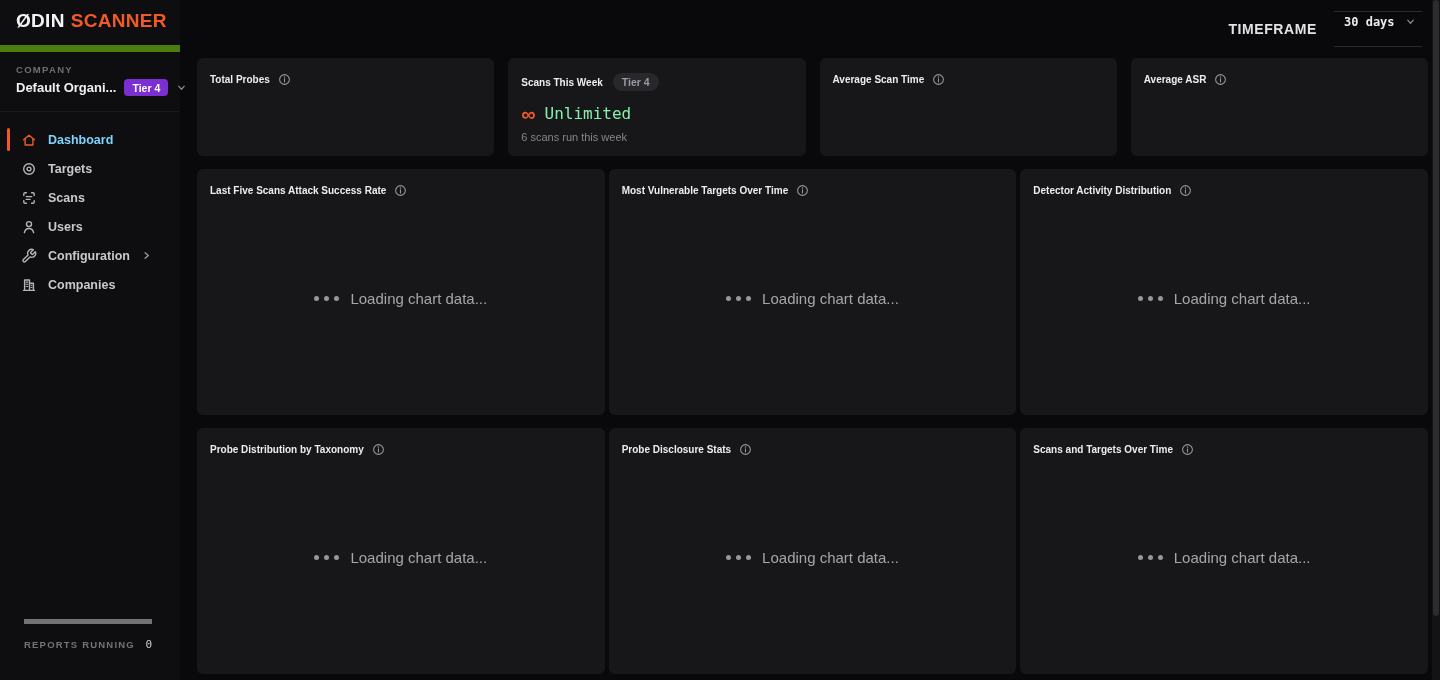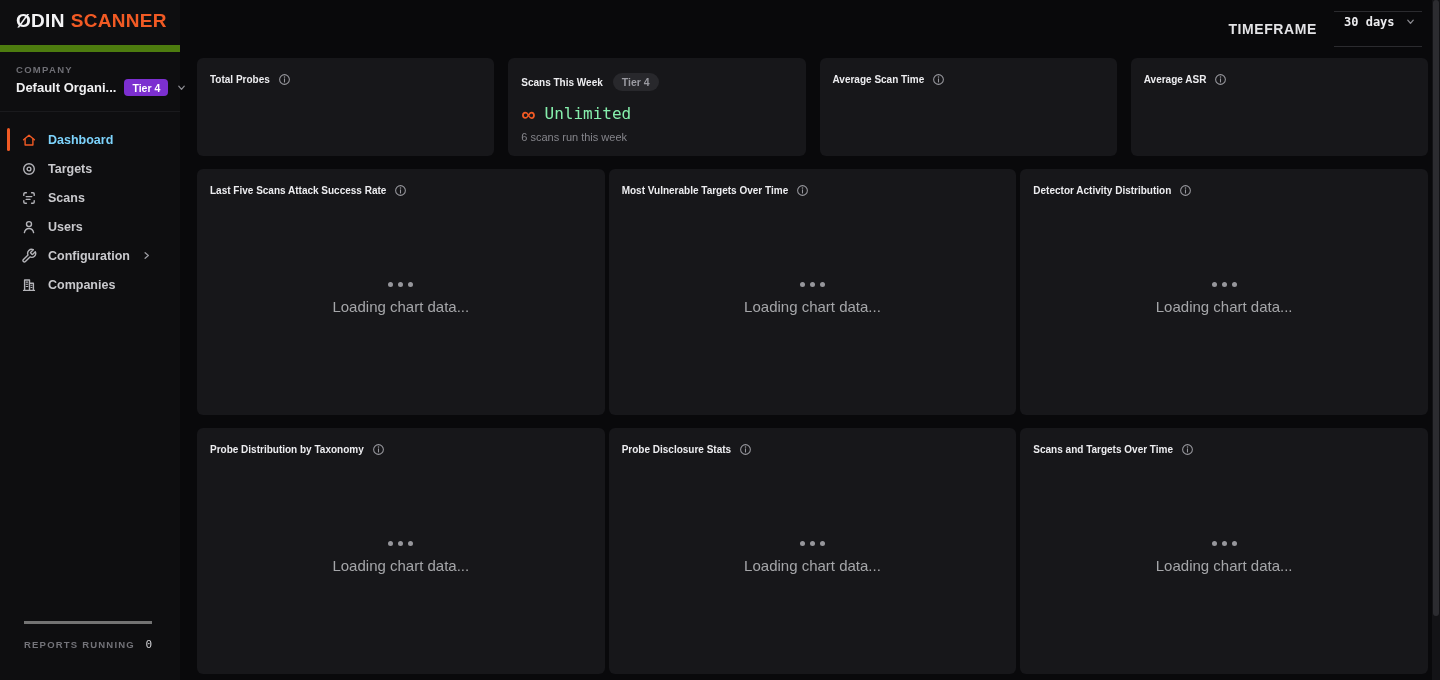--- a/index.html
+++ b/index.html
@@ -19,41 +19,41 @@
   .tier-badge { background:#7c2fd0; color:#fff; font-size:10.5px; font-weight:700; border-radius:4px; padding:2.5px 8px; margin-left:8px; white-space:nowrap; }
   .chev { color:#8a8a90; margin-left:8px; display:flex; }
   .nav { padding:13px 0; display:flex; flex-direction:column; }
   .nav-item { height:29px; display:flex; align-items:center; padding:0 28px 0 21px; gap:11px; position:relative; color:#c9c9cd; font-size:12.5px; font-weight:700; cursor:pointer; }
   .nav-item .nicon { display:flex; color:#b4b4b9; }
   .nav-item.active { color:#7dd3fc; }
   .nav-item.active .nicon { color:#f15a24; }
   .active-bar { position:absolute; left:7px; top:3px; bottom:3px; width:3px; border-radius:2px; background:#f15a24; }
   .nav-chevron { margin-left:auto; color:#9a9aa0; display:flex; }
   .side-stats { margin-top:auto; padding-bottom:16px; }
-  .side-stat { border-top:3px solid #737373; margin:0 28px 0 24px; padding:14px 0 13px; display:flex; justify-content:space-between; align-items:center; }
+  .side-stat { border-top:5px solid #737373; margin:0 28px 0 24px; padding:14px 0 13px; display:flex; justify-content:space-between; align-items:center; }
   .side-stat .slabel { font-size:9.5px; font-weight:700; letter-spacing:1.2px; color:#737379; }
   .side-stat .svalue { font-family:"DejaVu Sans Mono",monospace; font-size:11px; color:#cfcfd3; }
 
   
   .main { flex:1; display:flex; flex-direction:column; min-width:0; }
   .topbar { height:57px; flex:0 0 57px; display:flex; align-items:center; justify-content:flex-end; padding-right:18px; gap:17px; }
   .tf-label { font-size:14px; font-weight:700; letter-spacing:.6px; color:#e3e3e6; }
   .tf-select { width:88px; height:36px; border-top:1px solid #2b2b2f; border-bottom:1px solid #2b2b2f; display:flex; align-items:center; justify-content:space-between; padding:0 6px 14px 10px; cursor:pointer; }
   .tf-value { font-family:"DejaVu Sans Mono",monospace; font-size:12px; font-weight:700; color:#ececef; white-space:nowrap; }
 
   .content { flex:1; display:grid; grid-template-rows:98px 1fr 1fr; gap:13px; padding:1px 12px 6px 17px; min-height:0; }
   .stats-row { display:grid; grid-template-columns:repeat(4,1fr); gap:14px; min-height:0; }
   .charts-row { display:grid; grid-template-columns:repeat(3,1fr); gap:4px; min-height:0; }
   .card { background:#17171a; border-radius:6px; padding:15px 13px; overflow:hidden; }
   .card-title-row { display:flex; align-items:center; gap:8px; }
   .card-title { font-size:10px; font-weight:700; color:#ededf0; white-space:nowrap; }
   .info { color:#97979d; display:flex; }
   .tier-pill { background:#28282c; color:#9a9aa1; font-size:10.5px; font-weight:600; border-radius:9px; padding:3px 9px; margin-left:2px; white-space:nowrap; }
   .chart-card { display:flex; flex-direction:column; }
-  .loading { flex:1; display:flex; flex-direction:column; align-items:center; justify-content:center; gap:11px; }
+  .loading { flex:1; display:flex; flex-direction:row; align-items:center; justify-content:center; gap:11px; }
   .dots { display:flex; gap:5px; }
   .dots span { width:5px; height:5px; border-radius:50%; background:#96969b; }
   .loading-text { font-size:15px; font-weight:500; color:#a5a6a9; }
 
   .scans-value-row { display:flex; align-items:center; gap:9px; margin-top:13px; }
   .infinity { color:#f15a24; font-size:20px; font-weight:700; line-height:14px; }
   .scans-value { font-family:"DejaVu Sans Mono",monospace; font-size:16px; color:#86efac; }
   .scans-sub { font-size:11px; color:#85858b; margin-top:8px; }
 
   .scrollbar { position:fixed; top:0; right:0; width:8px; height:680px; background:#131316; }

